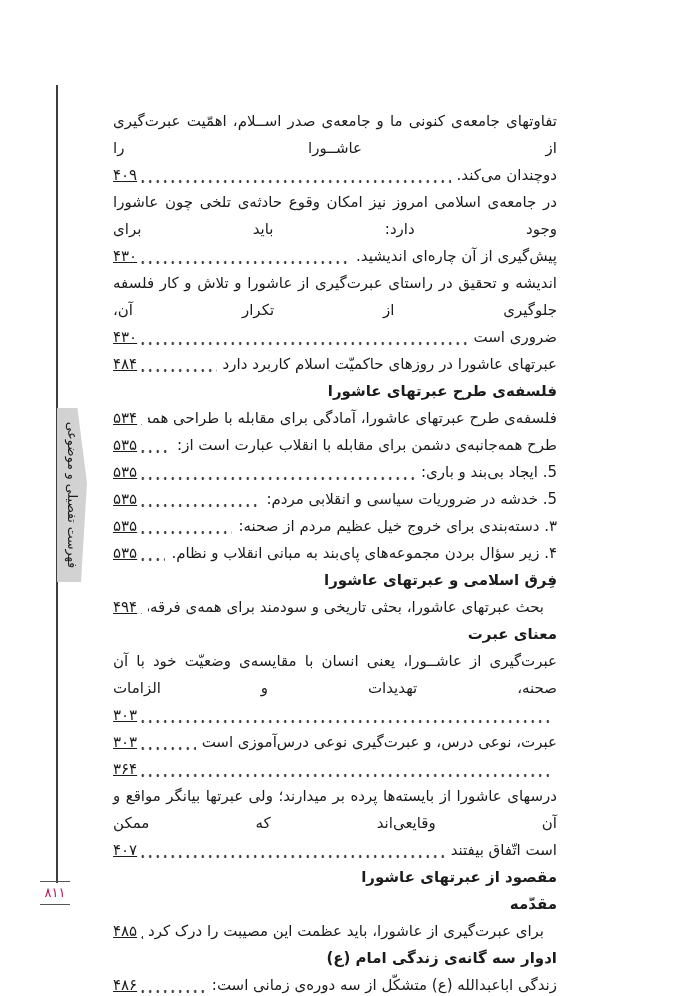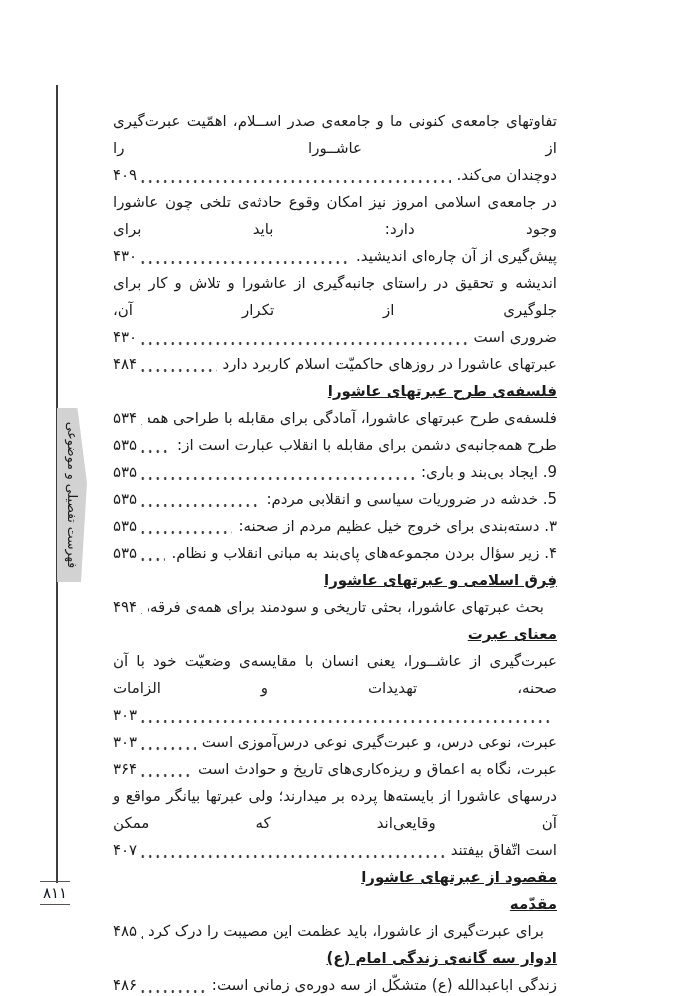--- a/index.html
+++ b/index.html
@@ -30,50 +30,50 @@
     transform:translate(-50%,-50%) rotate(90deg);
     white-space:nowrap;
     font-size:12.5px;color:#1a1a1a;
     direction:rtl;
   }
 
   
   .folio{position:absolute;left:36px;top:881px;width:38px;}
   .folio .frule{height:1px;background:#555;margin:0 4px;}
   .folio .fnum{
-    text-align:center;font-size:15px;line-height:22px;color:#0f172a;
+    text-align:center;font-size:13px;line-height:22px;color:#be185d;
     direction:rtl;
   }
 
   
   .toc{
     position:absolute;left:113px;top:108px;width:444px;
     direction:rtl;
     font-size:15px;
     line-height:27px;
   }
   .row{min-height:27px;}
-  .row.h{font-weight:bold;text-decoration:underline;}
+  .row.h{font-weight:bold;}
   .row.body{
     text-align:justify;
     text-align-last:justify;
   }
   .row.end{display:flex;align-items:baseline;}
   .row.end .etxt{white-space:nowrap;flex:0 1 auto;overflow:hidden;}
   .row.end .dots{
     flex:1 1 4px;
     align-self:flex-end;
     height:3px;
     margin:0 6px 6px 2px;
     background-image:radial-gradient(circle,#3c3c3c 1.1px,transparent 1.5px);
     background-size:7.5px 3px;
     background-repeat:repeat-x;
     background-position:left center;
   }
-  .row.end .pg{flex:0 0 auto;white-space:nowrap;}
+  .row.end .pg{flex:0 0 auto;white-space:nowrap;text-decoration:underline;}
   .row.ind{padding-right:13px;}
 </style>
 </head>
 <body>
 
 <div class="page">
 
   <div class="vrule"></div>
 
   <div class="side-tab">
@@ -86,21 +86,21 @@
         <span class="etxt">دوچندان می‌کند.</span>
         <span class="dots"></span>
         <span class="pg">۴۰۹</span>
       </div>
       <div class="row body">در جامعه‌ی اسلامی امروز نیز امکان وقوع حادثه‌ی تلخی چون عاشورا وجود دارد: باید برای</div>
       <div class="row end">
         <span class="etxt">پیش‌گیری از آن چاره‌ای اندیشید.</span>
         <span class="dots"></span>
         <span class="pg">۴۳۰</span>
       </div>
-      <div class="row body">اندیشه و تحقیق در راستای جانبه‌گیری از عاشورا و تلاش و کار برای جلوگیری از تکرار آن،</div>
+      <div class="row body">اندیشه و تحقیق در راستای عبرت‌گیری از عاشورا و تلاش و کار فلسفه جلوگیری از تکرار آن،</div>
       <div class="row end">
         <span class="etxt">ضروری است</span>
         <span class="dots"></span>
         <span class="pg">۴۳۰</span>
       </div>
       <div class="row end">
         <span class="etxt">عبرتهای عاشورا در روزهای حاکمیّت اسلام کاربرد دارد</span>
         <span class="dots"></span>
         <span class="pg">۴۸۴</span>
       </div>
@@ -109,21 +109,21 @@
         <span class="etxt">فلسفه‌ی طرح عبرتهای عاشورا، آمادگی برای مقابله با طراحی همه‌جانبه‌ی دشمن است</span>
         <span class="dots"></span>
         <span class="pg">۵۳۴</span>
       </div>
       <div class="row end">
         <span class="etxt">طرح همه‌جانبه‌ی دشمن برای مقابله با انقلاب عبارت است از:</span>
         <span class="dots"></span>
         <span class="pg">۵۳۵</span>
       </div>
       <div class="row end">
-        <span class="etxt">9. ایجاد بی‌بند و باری:</span>
+        <span class="etxt">5. ایجاد بی‌بند و باری:</span>
         <span class="dots"></span>
         <span class="pg">۵۳۵</span>
       </div>
       <div class="row end">
         <span class="etxt">5. خدشه در ضروریات سیاسی و انقلابی مردم:</span>
         <span class="dots"></span>
         <span class="pg">۵۳۵</span>
       </div>
       <div class="row end">
         <span class="etxt">۳. دسته‌بندی برای خروج خیل عظیم مردم از صحنه:</span>
@@ -146,21 +146,20 @@
       <div class="row end">
         <span class="dots"></span>
         <span class="pg">۳۰۳</span>
       </div>
       <div class="row end">
         <span class="etxt">عبرت، نوعی درس، و عبرت‌گیری نوعی درس‌آموزی است</span>
         <span class="dots"></span>
         <span class="pg">۳۰۳</span>
       </div>
       <div class="row end">
-        <span class="etxt">عبرت، نگاه به اعماق و ریزه‌کاری‌های تاریخ و حوادث است</span>
         <span class="dots"></span>
         <span class="pg">۳۶۴</span>
       </div>
       <div class="row body">درسهای عاشورا از بایسته‌ها پرده بر میدارند؛ ولی عبرتها بیانگر مواقع و آن وقایعی‌اند که ممکن</div>
       <div class="row end">
         <span class="etxt">است اتّفاق بیفتند</span>
         <span class="dots"></span>
         <span class="pg">۴۰۷</span>
       </div>
       <div class="row h">مقصود از عبرتهای عاشورا</div>

